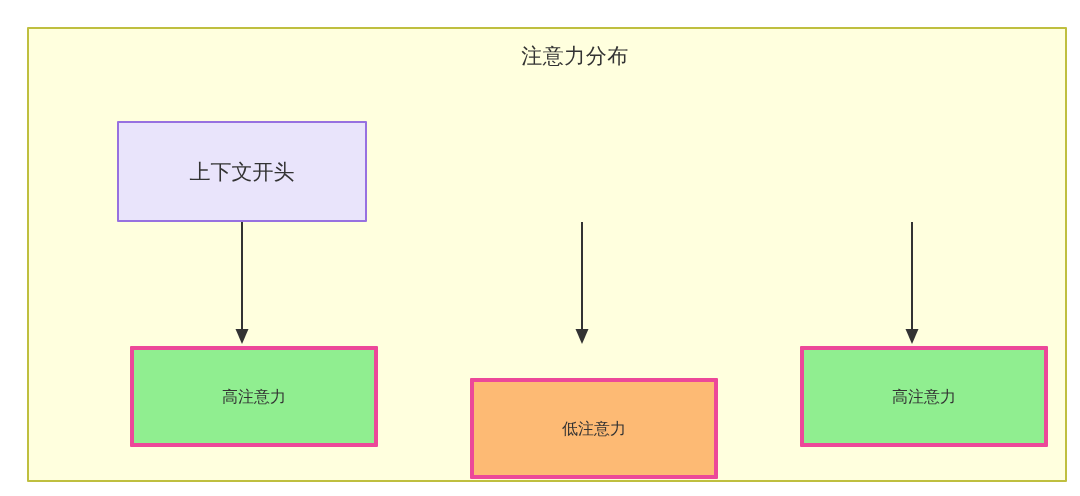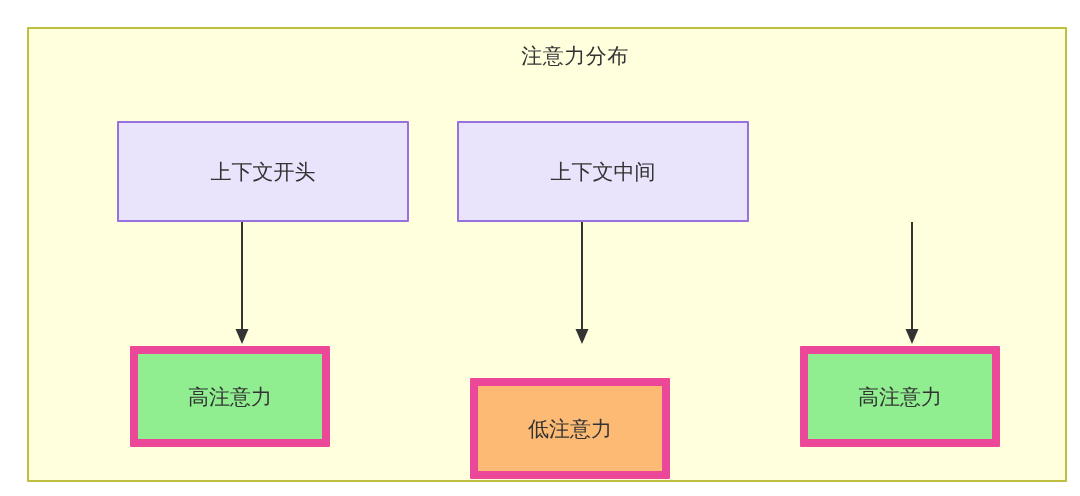--- a/index.html
+++ b/index.html
@@ -52,37 +52,37 @@
     position: absolute;
     box-sizing: border-box;
     display: flex;
     align-items: center;
     justify-content: center;
     text-align: center;
     line-height: 1.2;
   }
 
   .node-top {
-    width: 292px;
+    width: 250px;
     height: 101px;
     top: 92px;
     background: #e9e4fb;
     border: 2px solid #9771e0;
     border-radius: 1px;
     font-size: 21px;
     color: #333333;
   }
 
   .node-bottom {
-    width: 200px;
+    width: 248px;
     height: 101px;
     top: 317px;
-    border: 8px solid #ec4899;
+    border: 4px solid #ec4899;
     border-radius: 1px;
-    font-size: 21px;
+    font-size: 16px;
     color: #333333;
   }
 
   .fill-green { background: #90ee90; }
   .fill-red   { background: #fdba74; margin-top: 32px; }
 
   
   .col-1-top { left: 88px; }
   .col-2-top { left: 428px; }
   .col-3-top { left: 758px; }
@@ -108,21 +108,20 @@
 <body>
 
 <div class="canvas">
 
   <div class="subgraph">
 
     <div class="subgraph-title">注意力分布</div>
 
     <div class="node node-top col-1-top">上下文开头</div>
 
-    <div class="node node-top col-2-top">上下文中间</div>
 
 
     <div class="arrow arrow-1">
       <svg width="14" height="124" viewBox="0 0 14 124" xmlns="http://www.w3.org/2000/svg">
         <line x1="7" y1="0" x2="7" y2="110" stroke="#333333" stroke-width="2"></line>
         <polygon points="7,122 0.5,107 13.5,107" fill="#333333"></polygon>
       </svg>
     </div>
 
     <div class="arrow arrow-2">

